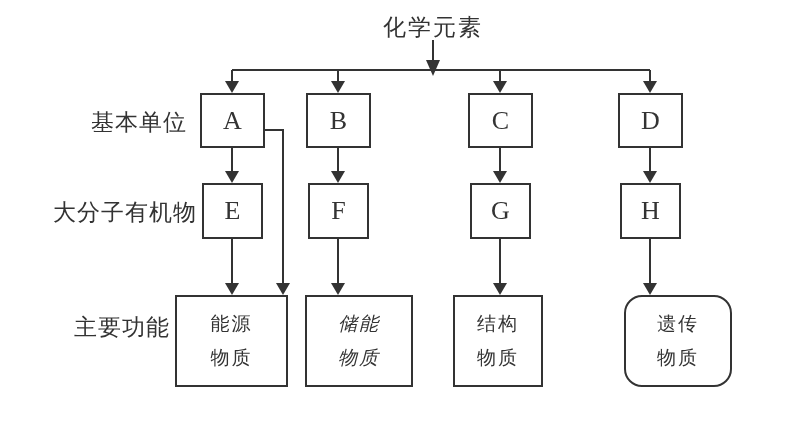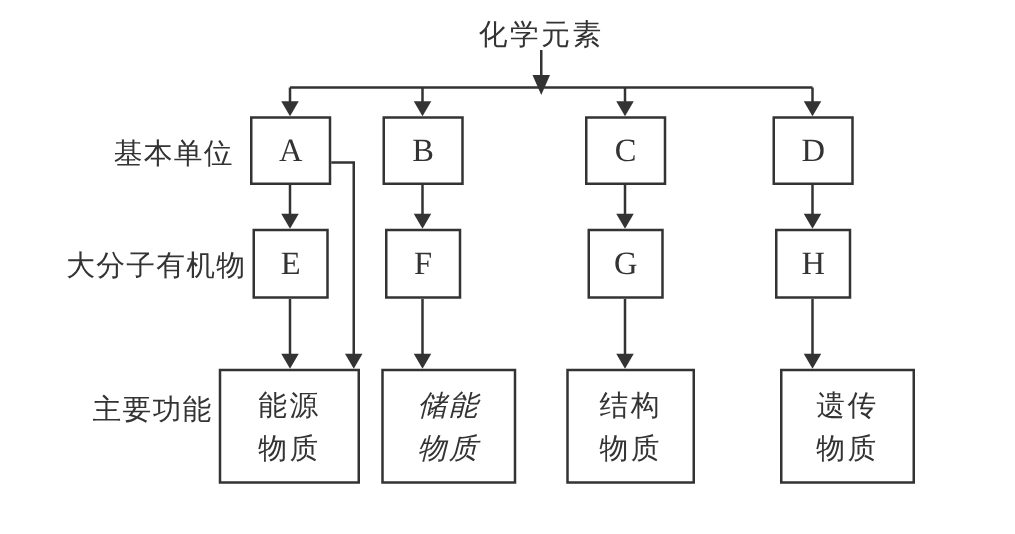--- a/index.html
+++ b/index.html
@@ -66,21 +66,21 @@
   .box.macro { width: 61px; height: 56px; }
   .letter {
     font-family: "Liberation Serif", "DejaVu Serif", serif;
     font-size: 26px;
     color: var(--text);
   }
   .box.func {
     width: 112px; height: 92px;
   }
   .func-line {
-    font-size: 23px;
+    font-size: 19px;
     line-height: 34px;
     letter-spacing: 2px;
     color: var(--text);
     text-align: center;
   }
   
   .row-units  { top: 93px; }
   .row-macro  { top: 183px; }
   .row-func   { top: 295px; }
 </style>
@@ -160,22 +160,22 @@
   </div>
 
   <div class="box func row-func" style="left:175px; width:113px;">
     <div class="func-line">能源</div>
     <div class="func-line">物质</div>
   </div>
   <div class="box func row-func" style="left:305px; width:108px;font-style:italic;">
     <div class="func-line">储能</div>
     <div class="func-line">物质</div>
   </div>
-  <div class="box func row-func" style="left:453px; width:103px;">
+  <div class="box func row-func" style="left:453px; width:90px;">
     <div class="func-line">结构</div>
     <div class="func-line">物质</div>
   </div>
-  <div class="box func row-func" style="left:624px; width:108px;">
+  <div class="box func row-func" style="left:624px; width:108px;border-radius:18px;">
     <div class="func-line">遗传</div>
     <div class="func-line">物质</div>
   </div>
 
 </div>
 
 </body></html>

